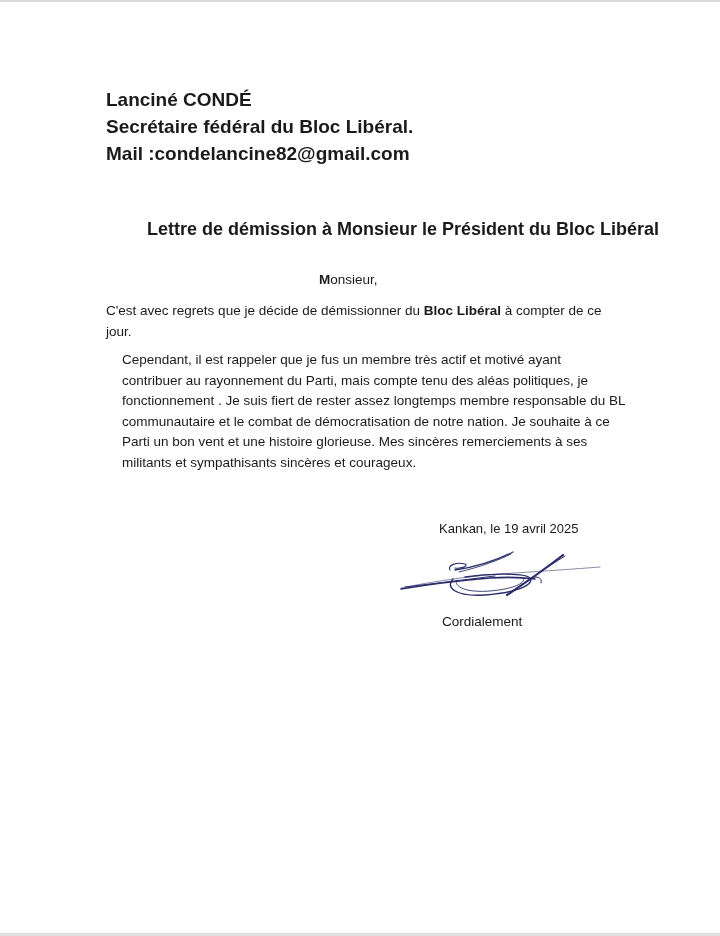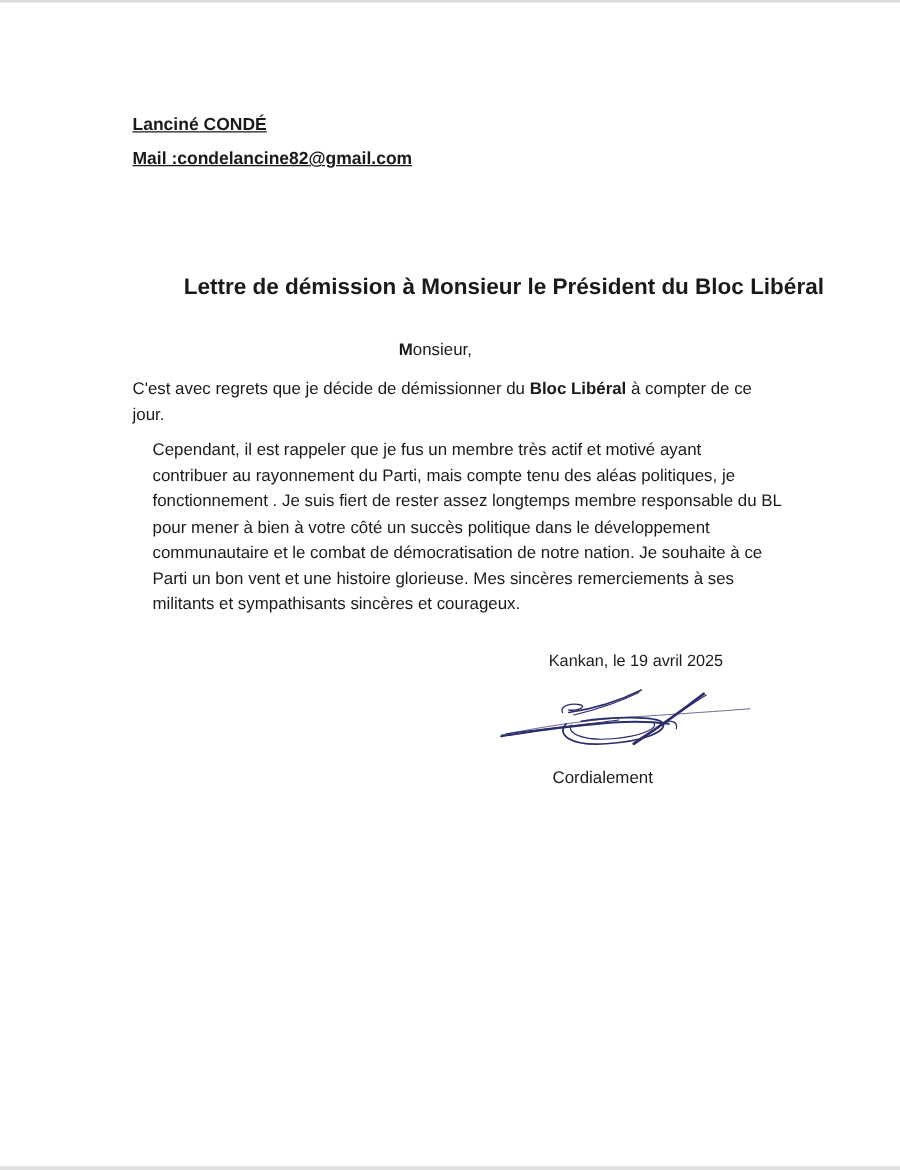--- a/index.html
+++ b/index.html
@@ -3,21 +3,21 @@
   <meta charset="utf-8">
   <style>
     html, body { margin: 0; padding: 0; }
     body {
       width: 720px; height: 936px; background: #ffffff; position: relative; overflow: hidden;
       font-family: "Liberation Sans", "DejaVu Sans", sans-serif; color: #1a1a1a;
     }
     .edge-top { position: absolute; left: 0; top: 0; width: 720px; height: 2px; background: #dcdcdc; }
     .edge-bottom { position: absolute; left: 0; bottom: 0; width: 720px; height: 3px; background: #e0e0e0; }
     .page { position: absolute; left: 0; top: 0; width: 720px; height: 936px; }
-    .sender { position: absolute; left: 106px; top: 86px; font-weight: bold; font-size: 14px; line-height: 27px; text-decoration: underline; }
+    .sender { position: absolute; left: 106px; top: 86px; font-weight: bold; font-size: 19px; line-height: 27px; }
     .sender div { white-space: nowrap; }
     .subject { position: absolute; left: 147px; top: 219px; font-weight: bold; font-size: 18px; white-space: nowrap; }
     .salutation { position: absolute; left: 287px; top: 272px; font-size: 13.5px; white-space: nowrap; padding-left: 32px; }
     .salutation b { font-weight: bold; }
     .para { position: absolute; left: 106px; width: 500px; font-size: 13.5px; line-height: 20.5px; }
     .p1 { top: 301px; }
     .p2 { top: 350px; margin-left: 16px; }
     .para .line { white-space: nowrap; display: block; }
     .para b { font-weight: bold; }
     .place-date { position: absolute; left: 439px; top: 521px; font-size: 13px; white-space: nowrap; }
@@ -26,37 +26,37 @@
   </style>
 </head>
 <body>
 
 <div class="edge-top"></div>
 
 <div class="page">
 
   <div class="sender">
     <div>Lanciné CONDÉ</div>
+    <div>Secrétaire fédéral du Bloc Libéral.</div>
     <div>Mail :condelancine82@gmail.com</div>
   </div>
 
   <div class="subject">Lettre de démission à Monsieur le Président du Bloc Libéral</div>
 
   <div class="salutation"><b>M</b><span>onsieur,</span></div>
 
   <div class="para p1">
     <span class="line"><span>C'est avec regrets que je décide de démissionner du </span><b>Bloc Libéral</b><span> à compter de ce</span></span>
     <span class="line">jour.</span>
   </div>
 
   <div class="para p2">
     <span class="line">Cependant, il est rappeler que je fus un membre très actif et motivé ayant</span>
     <span class="line">contribuer au rayonnement du Parti, mais compte tenu des aléas politiques, je</span>
     <span class="line">fonctionnement . Je suis fiert de rester assez longtemps membre responsable du BL</span>
-    <span class="line">pour mener à bien à votre côté un succès politique dans le développement</span>
     <span class="line">communautaire et le combat de démocratisation de notre nation. Je souhaite à ce</span>
     <span class="line">Parti un bon vent et une histoire glorieuse. Mes sincères remerciements à ses</span>
     <span class="line">militants et sympathisants sincères et courageux.</span>
   </div>
 
   <div class="place-date">Kankan, le 19 avril 2025</div>
 
   <div class="signature">
     <svg width="210" height="60" viewBox="0 0 210 60" xmlns="http://www.w3.org/2000/svg">
       <g fill="none" stroke="#2b2d6b" stroke-linecap="round" stroke-linejoin="round">

